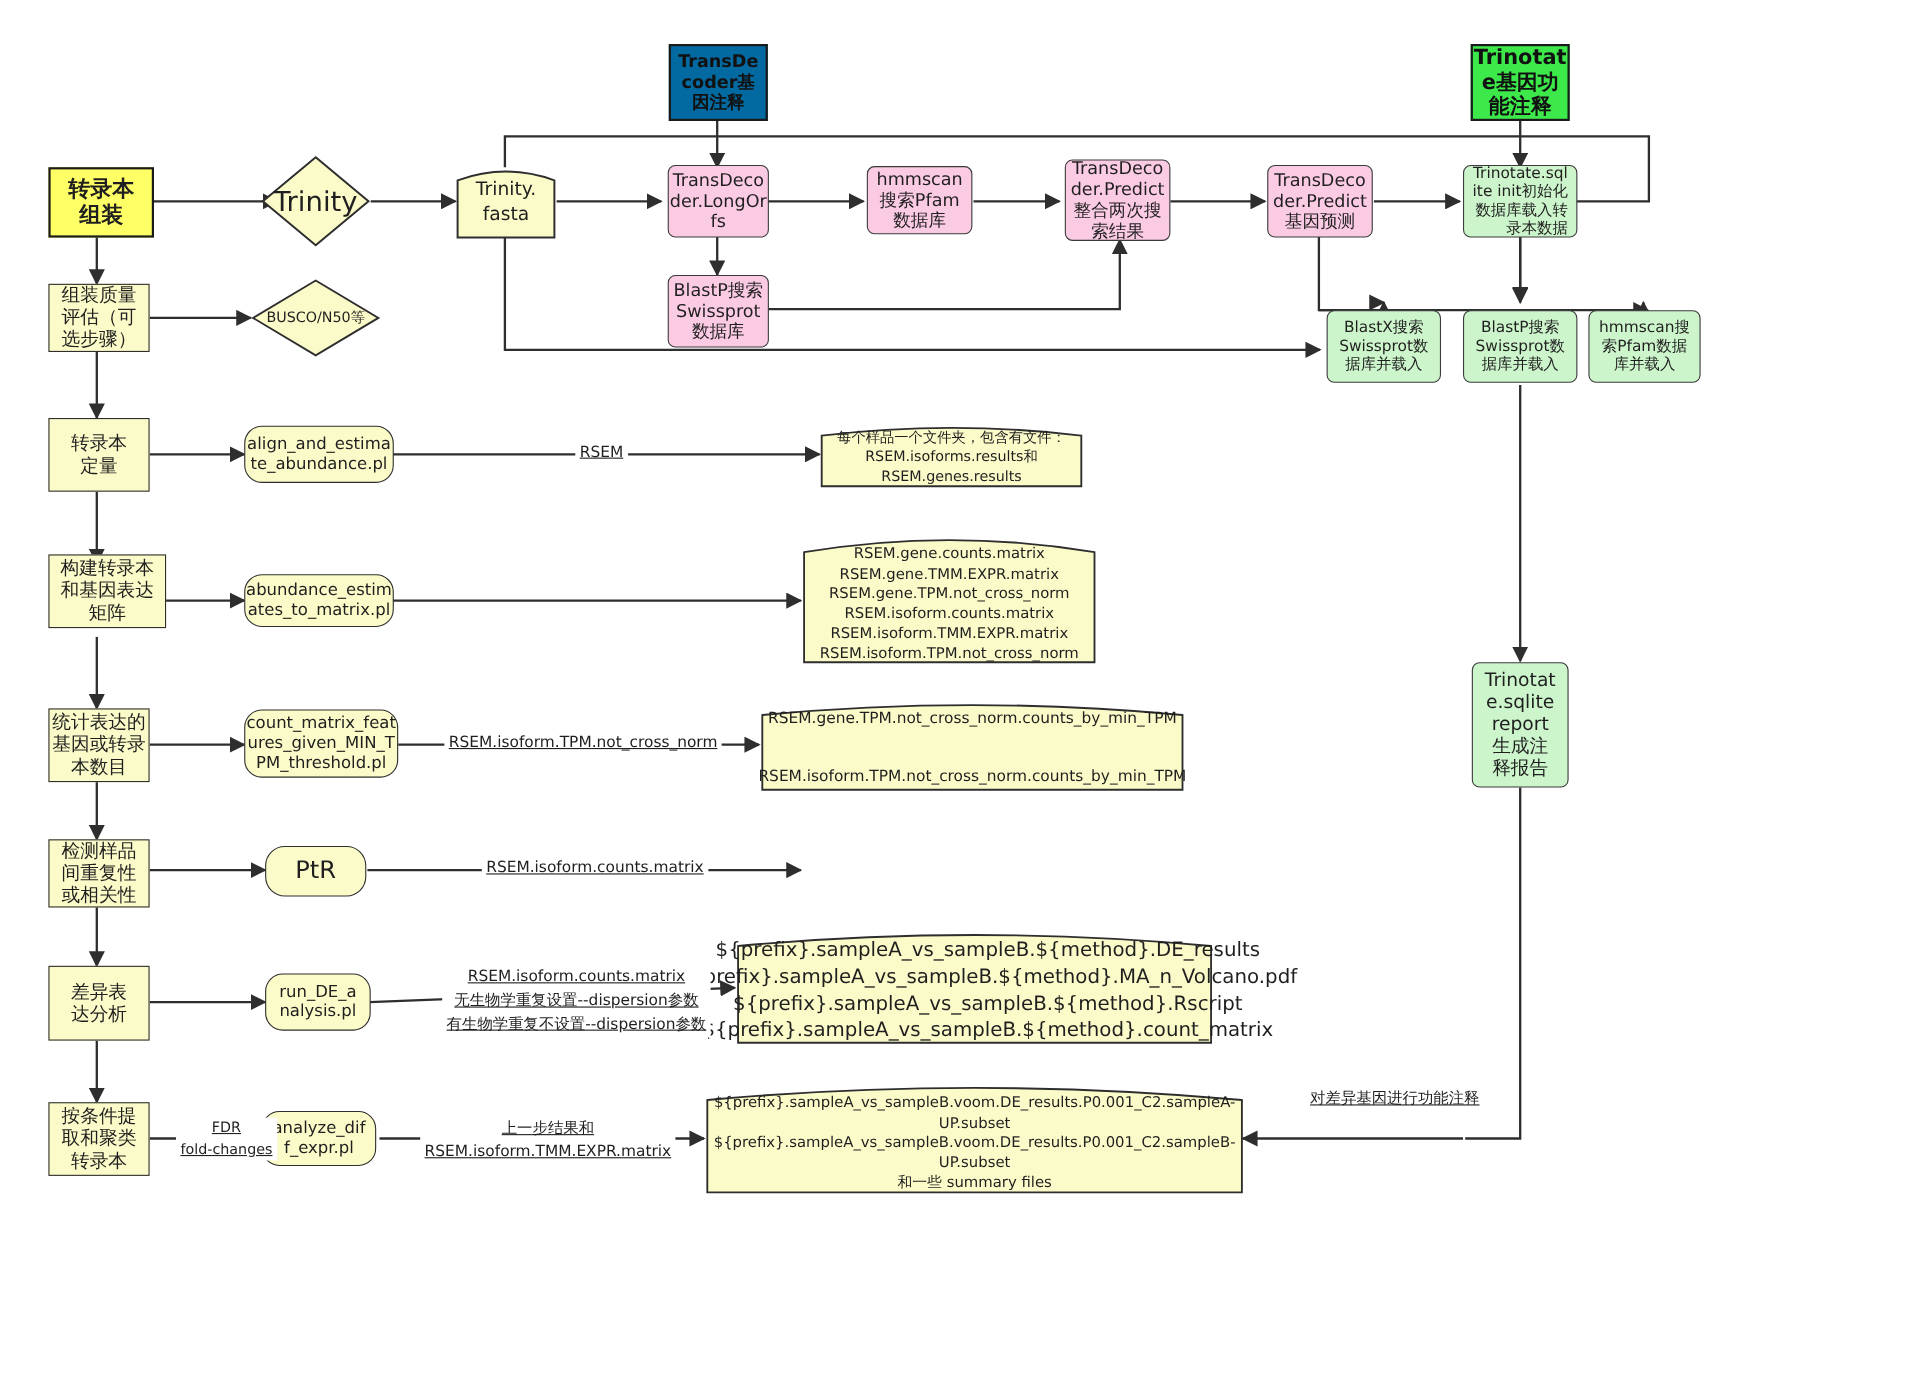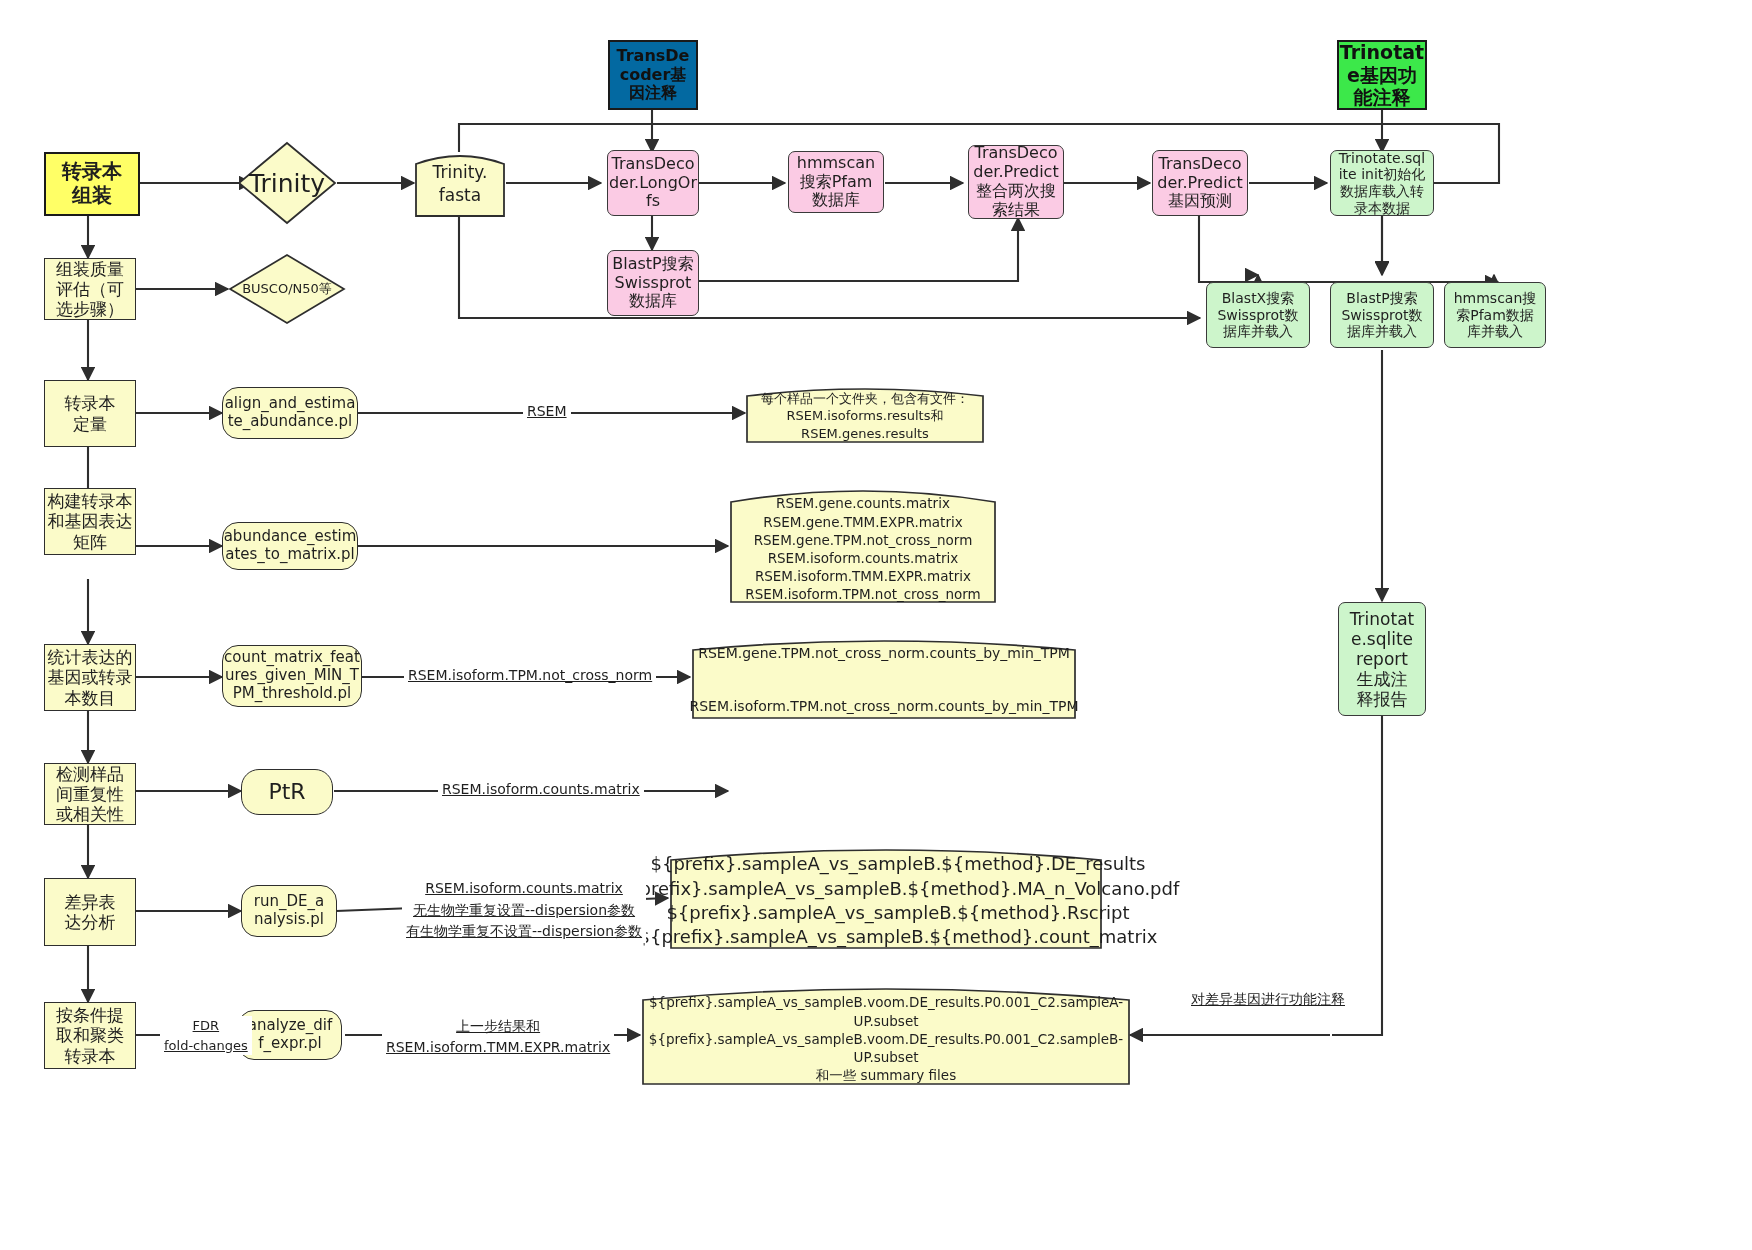--- a/index.html
+++ b/index.html
@@ -150,21 +150,21 @@
 der.Predict
 整合两次搜
 索结果</div>
   <div class="node n-pink nowrapbox" style="left:1152px;top:150px;width:96px;height:66px;">TransDeco
 der.Predict
 基因预测</div>
   <div class="node n-pink nowrapbox" style="left:607px;top:250px;width:92px;height:66px;">BlastP搜索
 Swissprot
 数据库</div>
 
-  <div class="node n-green nowrapbox" style="left:1330px;top:150px;width:104px;height:66px;">Trinotate.sql
+  <div class="node n-green nowrapbox" style="left:1330px;top:150px;width:104px;height:66px;text-align:right;">Trinotate.sql
 ite init初始化
 数据库载入转
 录本数据</div>
   <div class="node n-green nowrapbox" style="left:1206px;top:282px;width:104px;height:66px;">BlastX搜索
 Swissprot数
 据库并载入</div>
   <div class="node n-green nowrapbox" style="left:1330px;top:282px;width:104px;height:66px;">BlastP搜索
 Swissprot数
 据库并载入</div>
   <div class="node n-green nowrapbox" style="left:1444px;top:282px;width:102px;height:66px;">hmmscan搜
@@ -195,21 +195,21 @@
 
   <div class="doc-wrap" style="left:745px;top:386px;width:240px;height:58px;">
     <svg width="240" height="58">
       <path d="M2,10 Q120,-4 238,10 L238,56 L2,56 Z" fill="#fbfbc9" stroke="#2e2e2e" stroke-width="1.7"></path>
     </svg>
     <div class="doctext nowrapbox" style="font-size:13px;padding-top:8px;">每个样品一个文件夹，包含有文件：
 RSEM.isoforms.results和
 RSEM.genes.results</div>
   </div>
 
-  <div class="node n-yellow nowrapbox" style="left:44px;top:488px;width:92px;height:67px;">构建转录本
+  <div class="node n-yellow nowrapbox" style="left:44px;top:504px;width:107px;height:67px;">构建转录本
 和基因表达
 矩阵</div>
   <div class="node n-round nowrapbox" style="left:222px;top:522px;width:136px;height:48px;">abundance_estim
 ates_to_matrix.pl</div>
 
   <div class="doc-wrap" style="left:728px;top:486px;width:270px;height:118px;">
     <svg width="270" height="118">
       <path d="M3,16 Q135,-6 267,16 L267,116 L3,116 Z" fill="#fbfbc9" stroke="#2e2e2e" stroke-width="1.7"></path>
     </svg>
     <div class="doctext nowrapbox" style="font-size:13.5px;padding-top:14px;">RSEM.gene.counts.matrix

